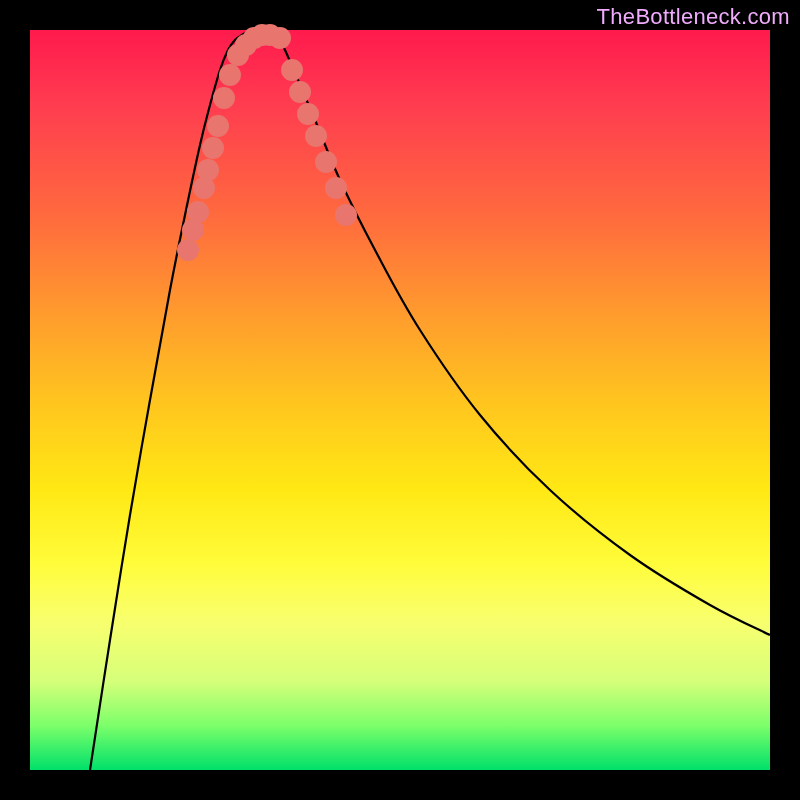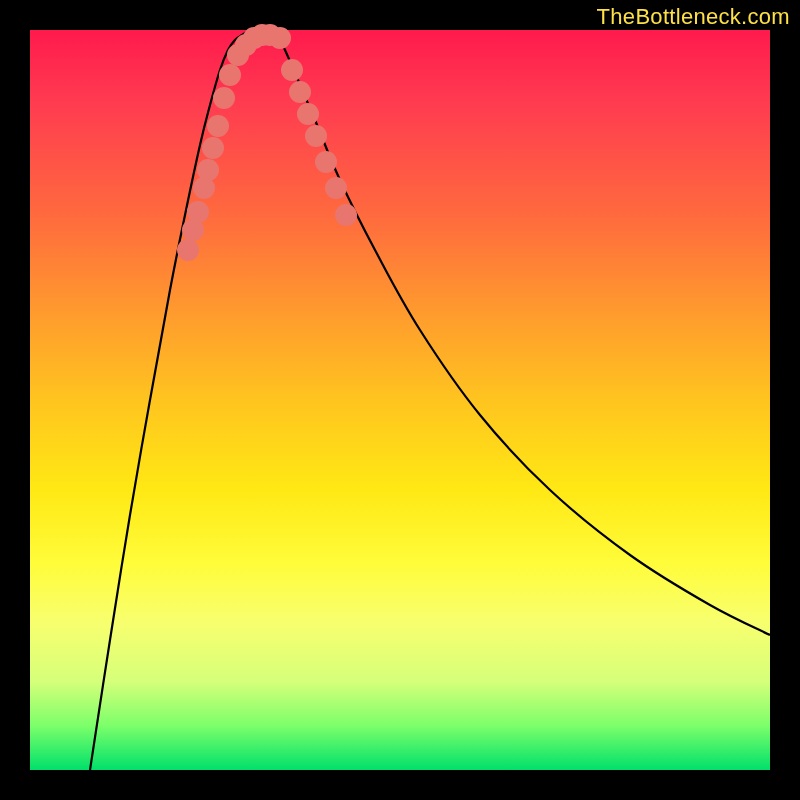--- a/index.html
+++ b/index.html
@@ -35,21 +35,21 @@
       #fffc3a 72%,
       #f8ff6e 80%,
       #d6ff7a 88%,
       #7cff6a 94%,
       #00e06a 100%);
   }
   .watermark {
     position: absolute;
     top: 4px;
     right: 10px;
-    color: #fde047;
+    color: #f0abfc;
     font-size: 22px;
     letter-spacing: 0.3px;
     font-weight: 500;
   }
   svg.overlay {
     position: absolute;
     left: 30px;
     top: 30px;
     width: 740px;
     height: 740px;

